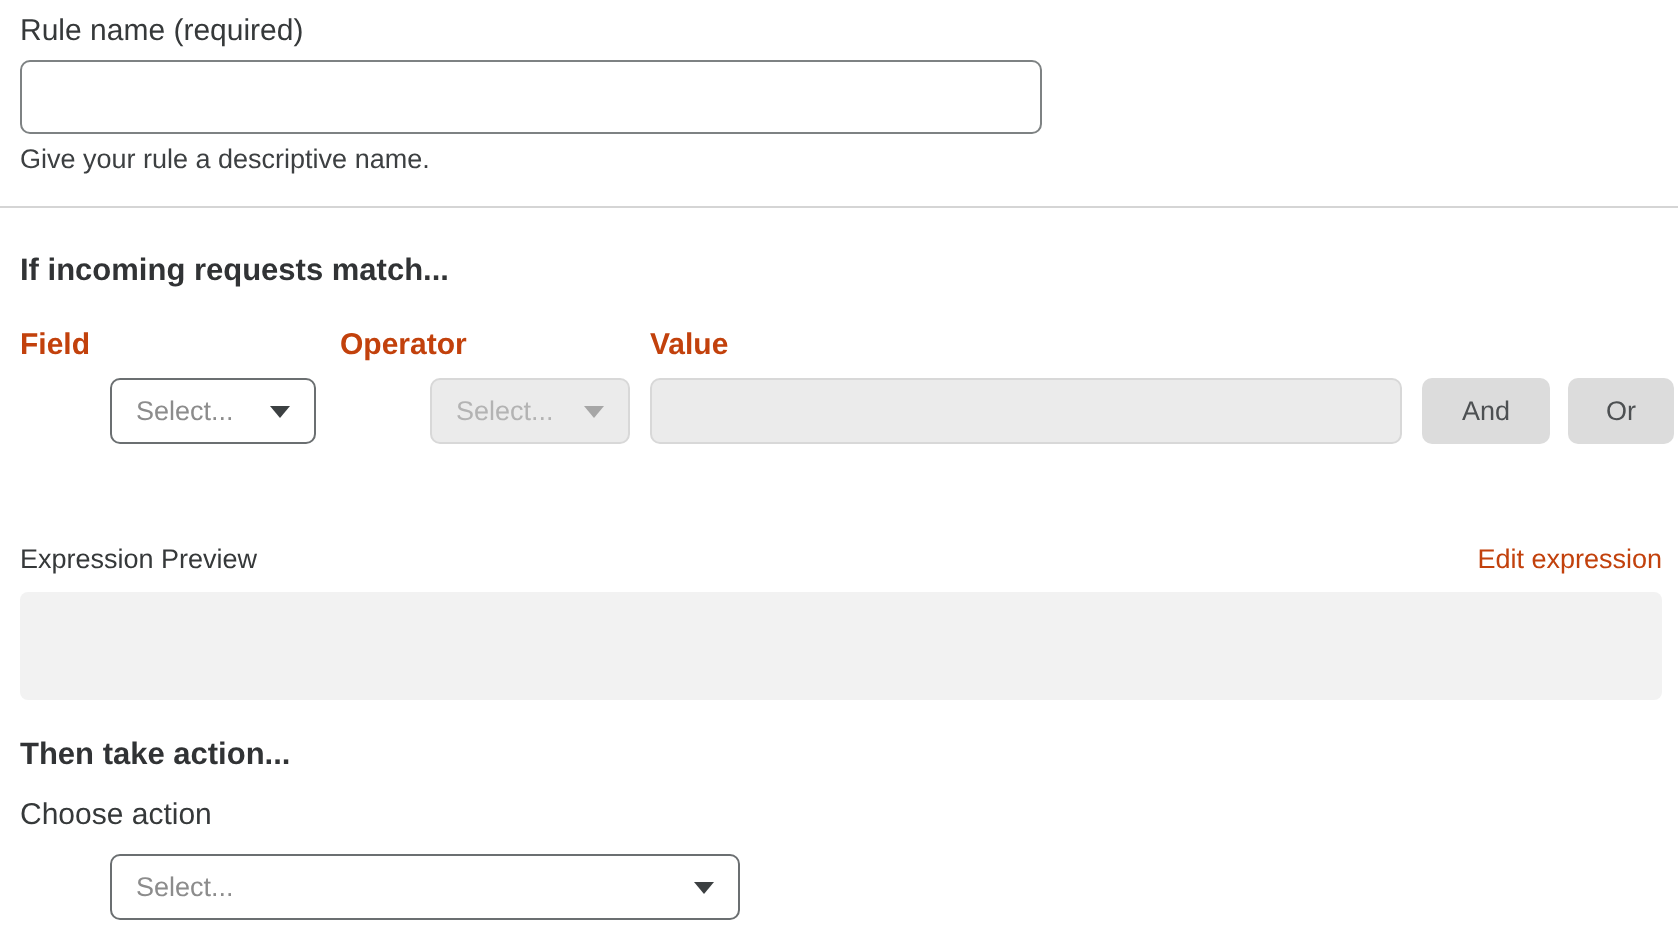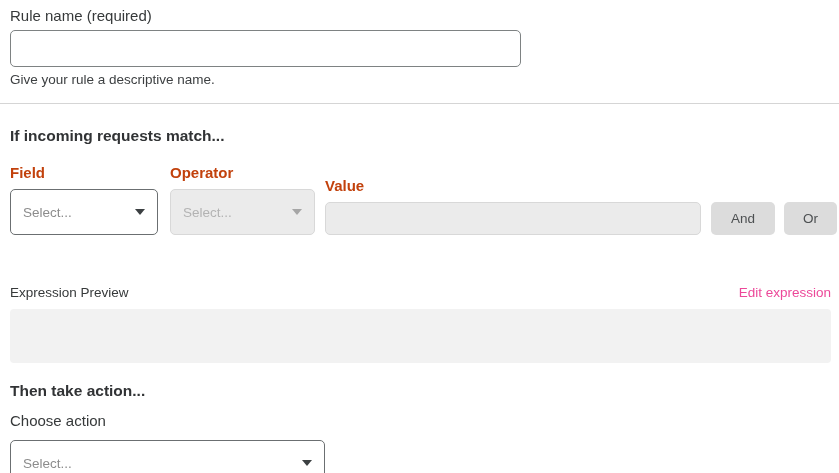--- a/index.html
+++ b/index.html
@@ -69,29 +69,30 @@
     line-height: 16px;
     color: #c2410c;
     margin-bottom: 8px;
     font-weight: bold;
   }
   .col-field    { width: 148px; }
   .col-operator { width: 145px; margin-left: 12px; }
   .col-value    { flex: 1; margin-left: 10px; }
 
   .select-box {
-    height: 46px;
+    height: 33px;
     border: 1px solid #6b6f71;
     border-radius: 5px;
     background: #ffffff;
     display: flex;
     align-items: center;
     justify-content: space-between;
     padding: 0 12px;
     cursor: pointer;
+    margin-left: 45px;
   }
   .select-text {
     font-size: 13.5px;
     color: #8c8c8c;
   }
   .caret {
     width: 0; height: 0;
     border-left: 5px solid transparent;
     border-right: 5px solid transparent;
     border-top: 6px solid #3c4042;
@@ -133,21 +134,21 @@
   
   .preview-row {
     margin-top: 50px;
     display: flex;
     align-items: baseline;
     justify-content: space-between;
   }
   .preview-label { font-size: 13.5px; line-height: 16px; color: #36393a; }
   .edit-link {
     font-size: 13.5px;
-    color: #ec4899;
+    color: #c2410c;
     text-decoration: none;
     cursor: pointer;
   }
   .preview-box {
     margin-top: 8px;
     height: 54px;
     background: #f2f2f2;
     border-radius: 4px;
     font-family: "Liberation Mono", monospace;
     font-size: 13px;

